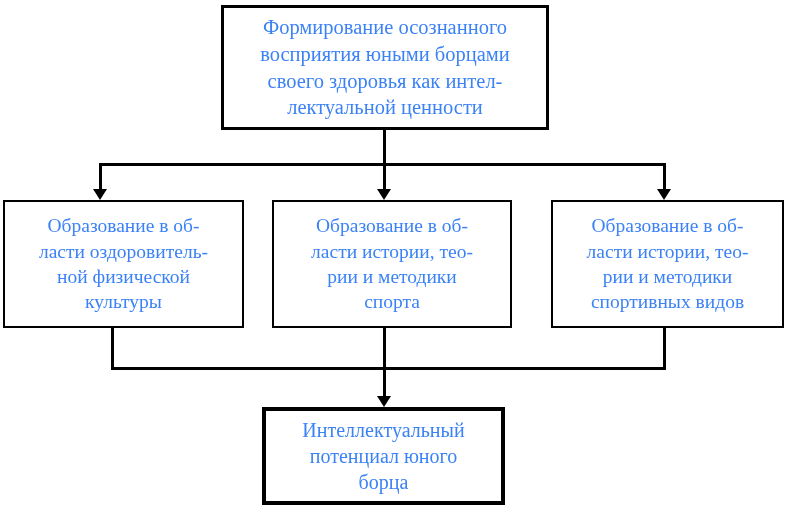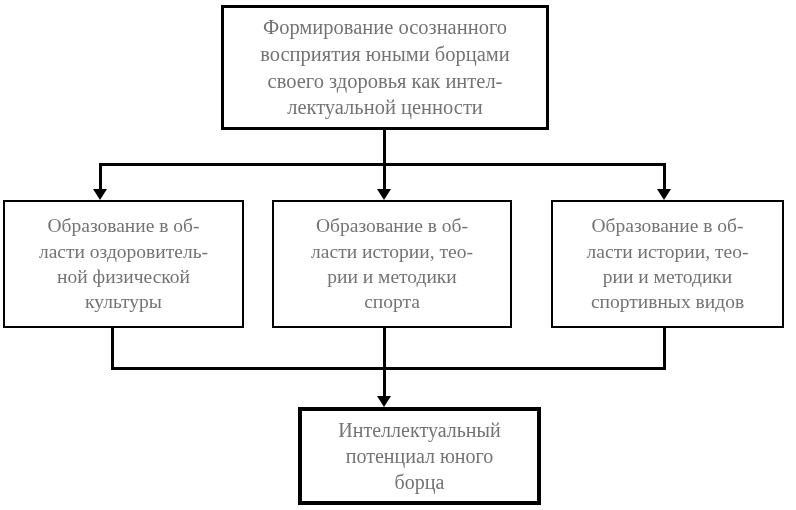--- a/index.html
+++ b/index.html
@@ -17,21 +17,21 @@
   }
   .node {
     position: absolute;
     box-sizing: border-box;
     background: #ffffff;
     border: 2px solid #000000;
     display: flex;
     align-items: center;
     justify-content: center;
     text-align: center;
-    color: #737373;
+    color: #3b82f6;
   }
   .node .node-text {
     display: block;
     width: 100%;
     padding: 0 6px;
     box-sizing: border-box;
     white-space: pre-line;
     line-height: 1.30;
   }
   
@@ -69,21 +69,20 @@
     font-size: 19.5px;
   }
   
   #node-bottom {
     left: 262px;
     top: 407px;
     width: 243px;
     height: 98px;
     border-width: 4px;
     font-size: 20px;
-    margin-left: 36px;
   }
 
   
   .conn {
     position: absolute;
     background: #000000;
   }
   .conn-h { height: 3px; }
   .conn-v { width: 3px; }
 

